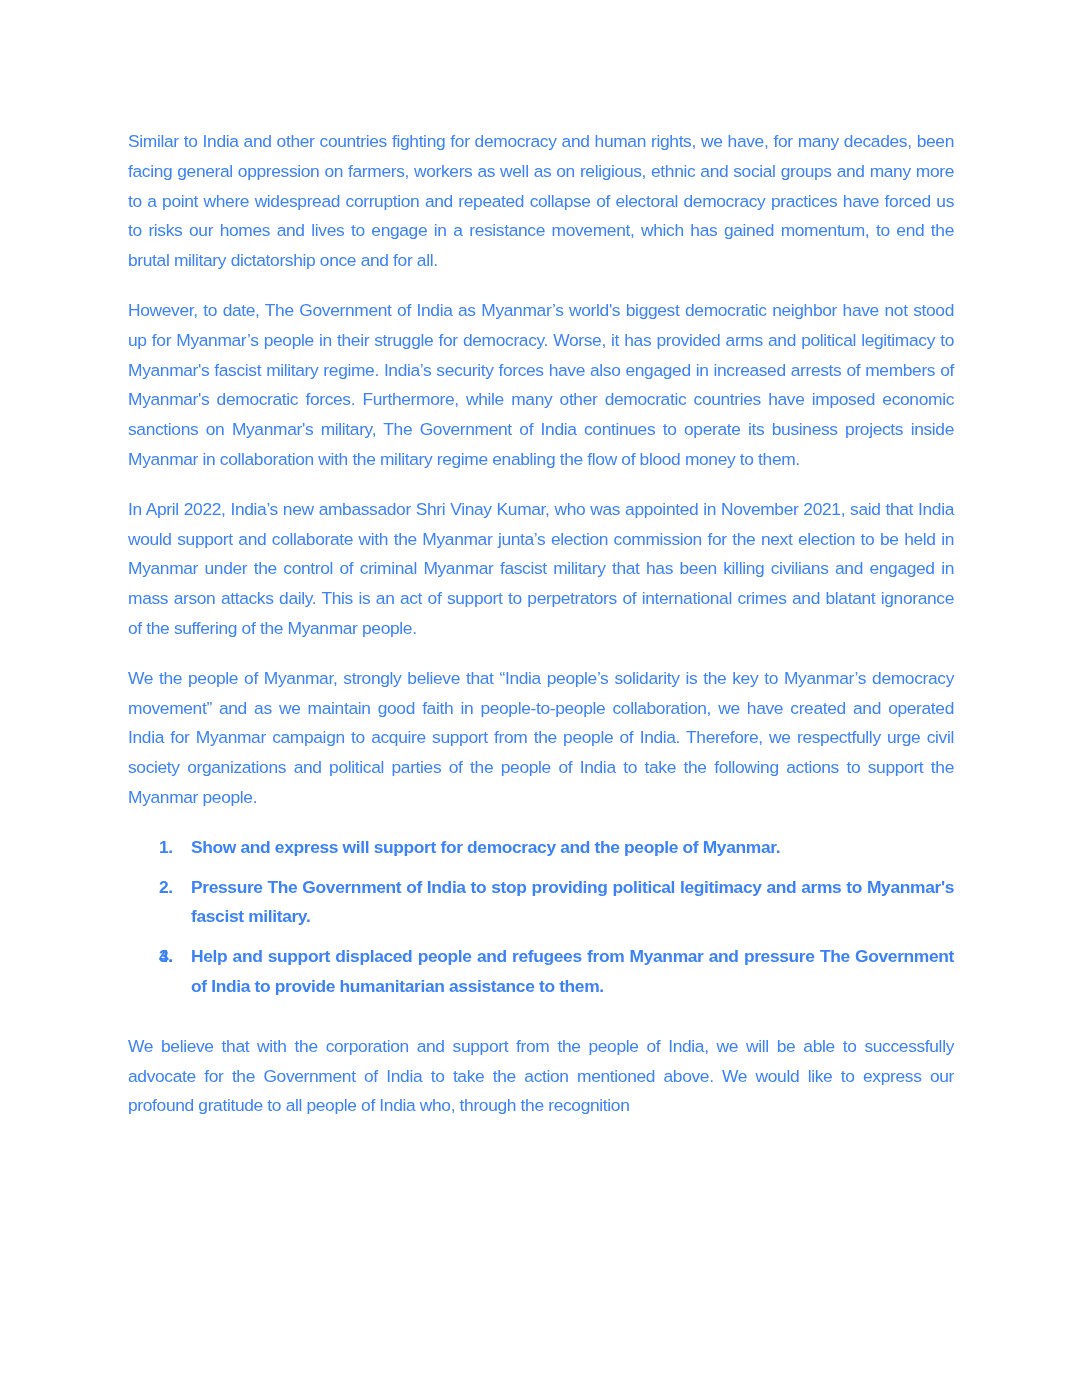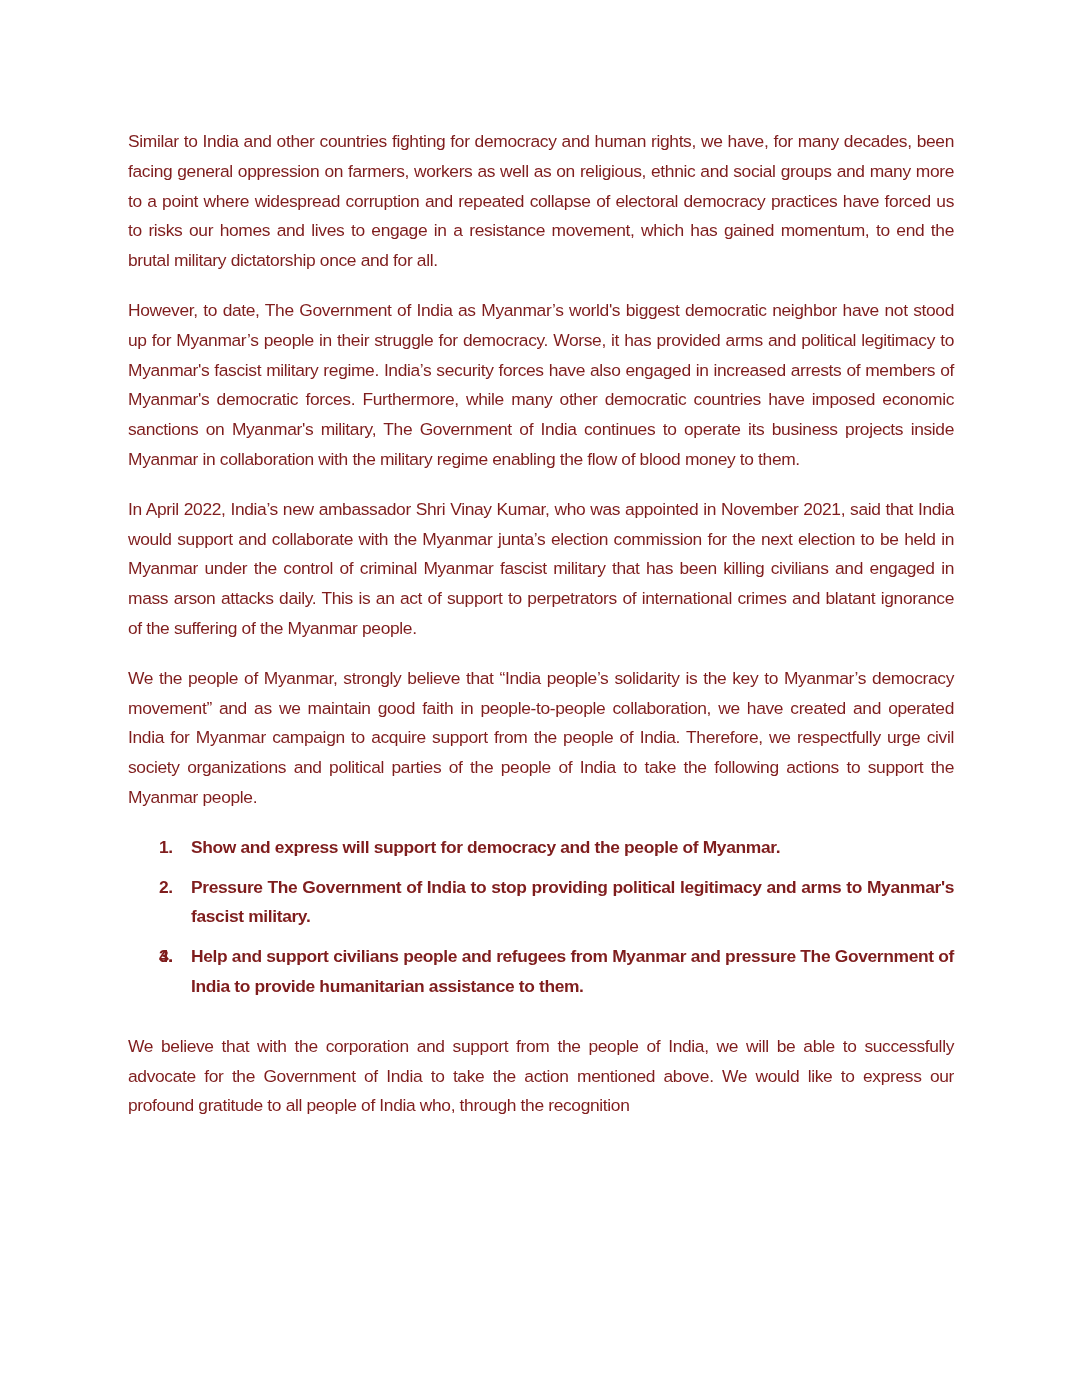--- a/index.html
+++ b/index.html
@@ -1,20 +1,20 @@
 <!DOCTYPE html>
 <html><head>
   <meta charset="utf-8">
   <style>
     html, body { margin: 0; padding: 0; background: #ffffff; }
     body { width: 1080px; height: 1397px; position: relative; overflow: hidden; }
     .page {
       position: absolute; left: 128px; top: 127px; width: 826px;
       font-family: "Liberation Sans", sans-serif;
-      font-size: 17.4px; line-height: 29.8px; color: #7f1d1d;
+      font-size: 17.4px; line-height: 29.8px; color: #3b82f6;
       letter-spacing: -0.35px;
     }
     p { margin: 0 0 20px 0; text-align: justify; }
     ol { margin: 0 0 8px 0; padding: 0; list-style: none; }
     ol li { position: relative; padding-left: 63px; margin-bottom: 10px; font-weight: bold; text-align: justify; }
     ol li .num { position: absolute; left: 31px; top: 0; }
     p.last { margin-bottom: 0; margin-top: 30px; }
   </style>
 </head>
 <body>
@@ -31,17 +31,17 @@
     </li>
     <li>
       <span class="num">2.</span>
       <span>Pressure The Government of India to stop providing political legitimacy and arms to Myanmar's fascist military.</span>
     </li>
     <li>
       <span class="num">3.</span>
     </li>
     <li>
       <span class="num">4.</span>
-      <span>Help and support civilians people and refugees from Myanmar and pressure The Government of India to provide humanitarian assistance to them.</span>
+      <span>Help and support displaced people and refugees from Myanmar and pressure The Government of India to provide humanitarian assistance to them.</span>
     </li>
   </ol>
   <p class="last">We believe that with the corporation and support from the people of India, we will be able to successfully advocate for the Government of India to take the action mentioned above. We would like to express our profound gratitude to all people of India who, through the recognition</p>
 </div>
 
 </body></html>

